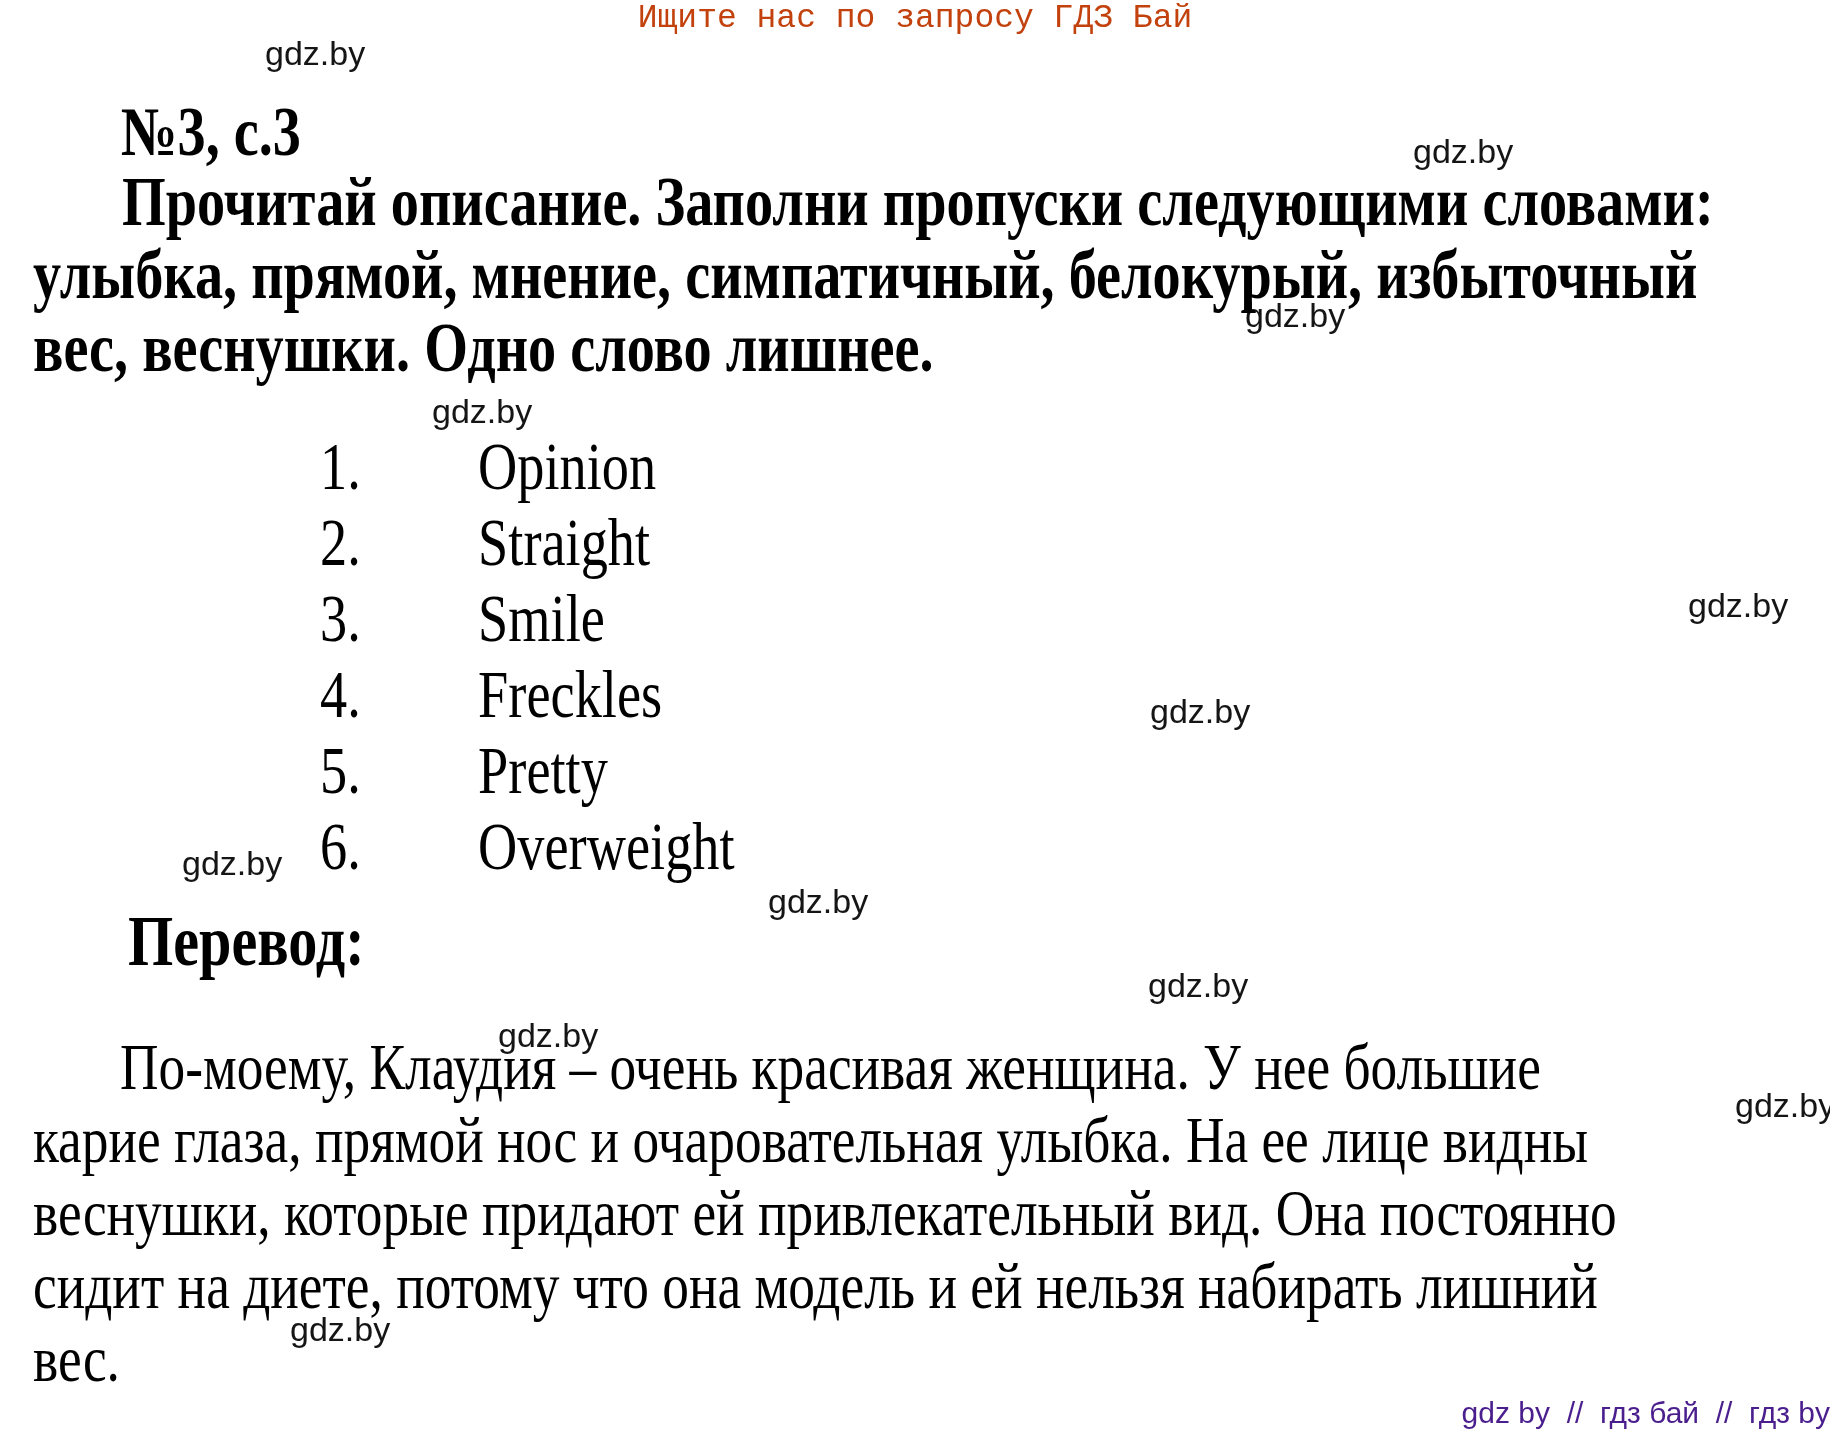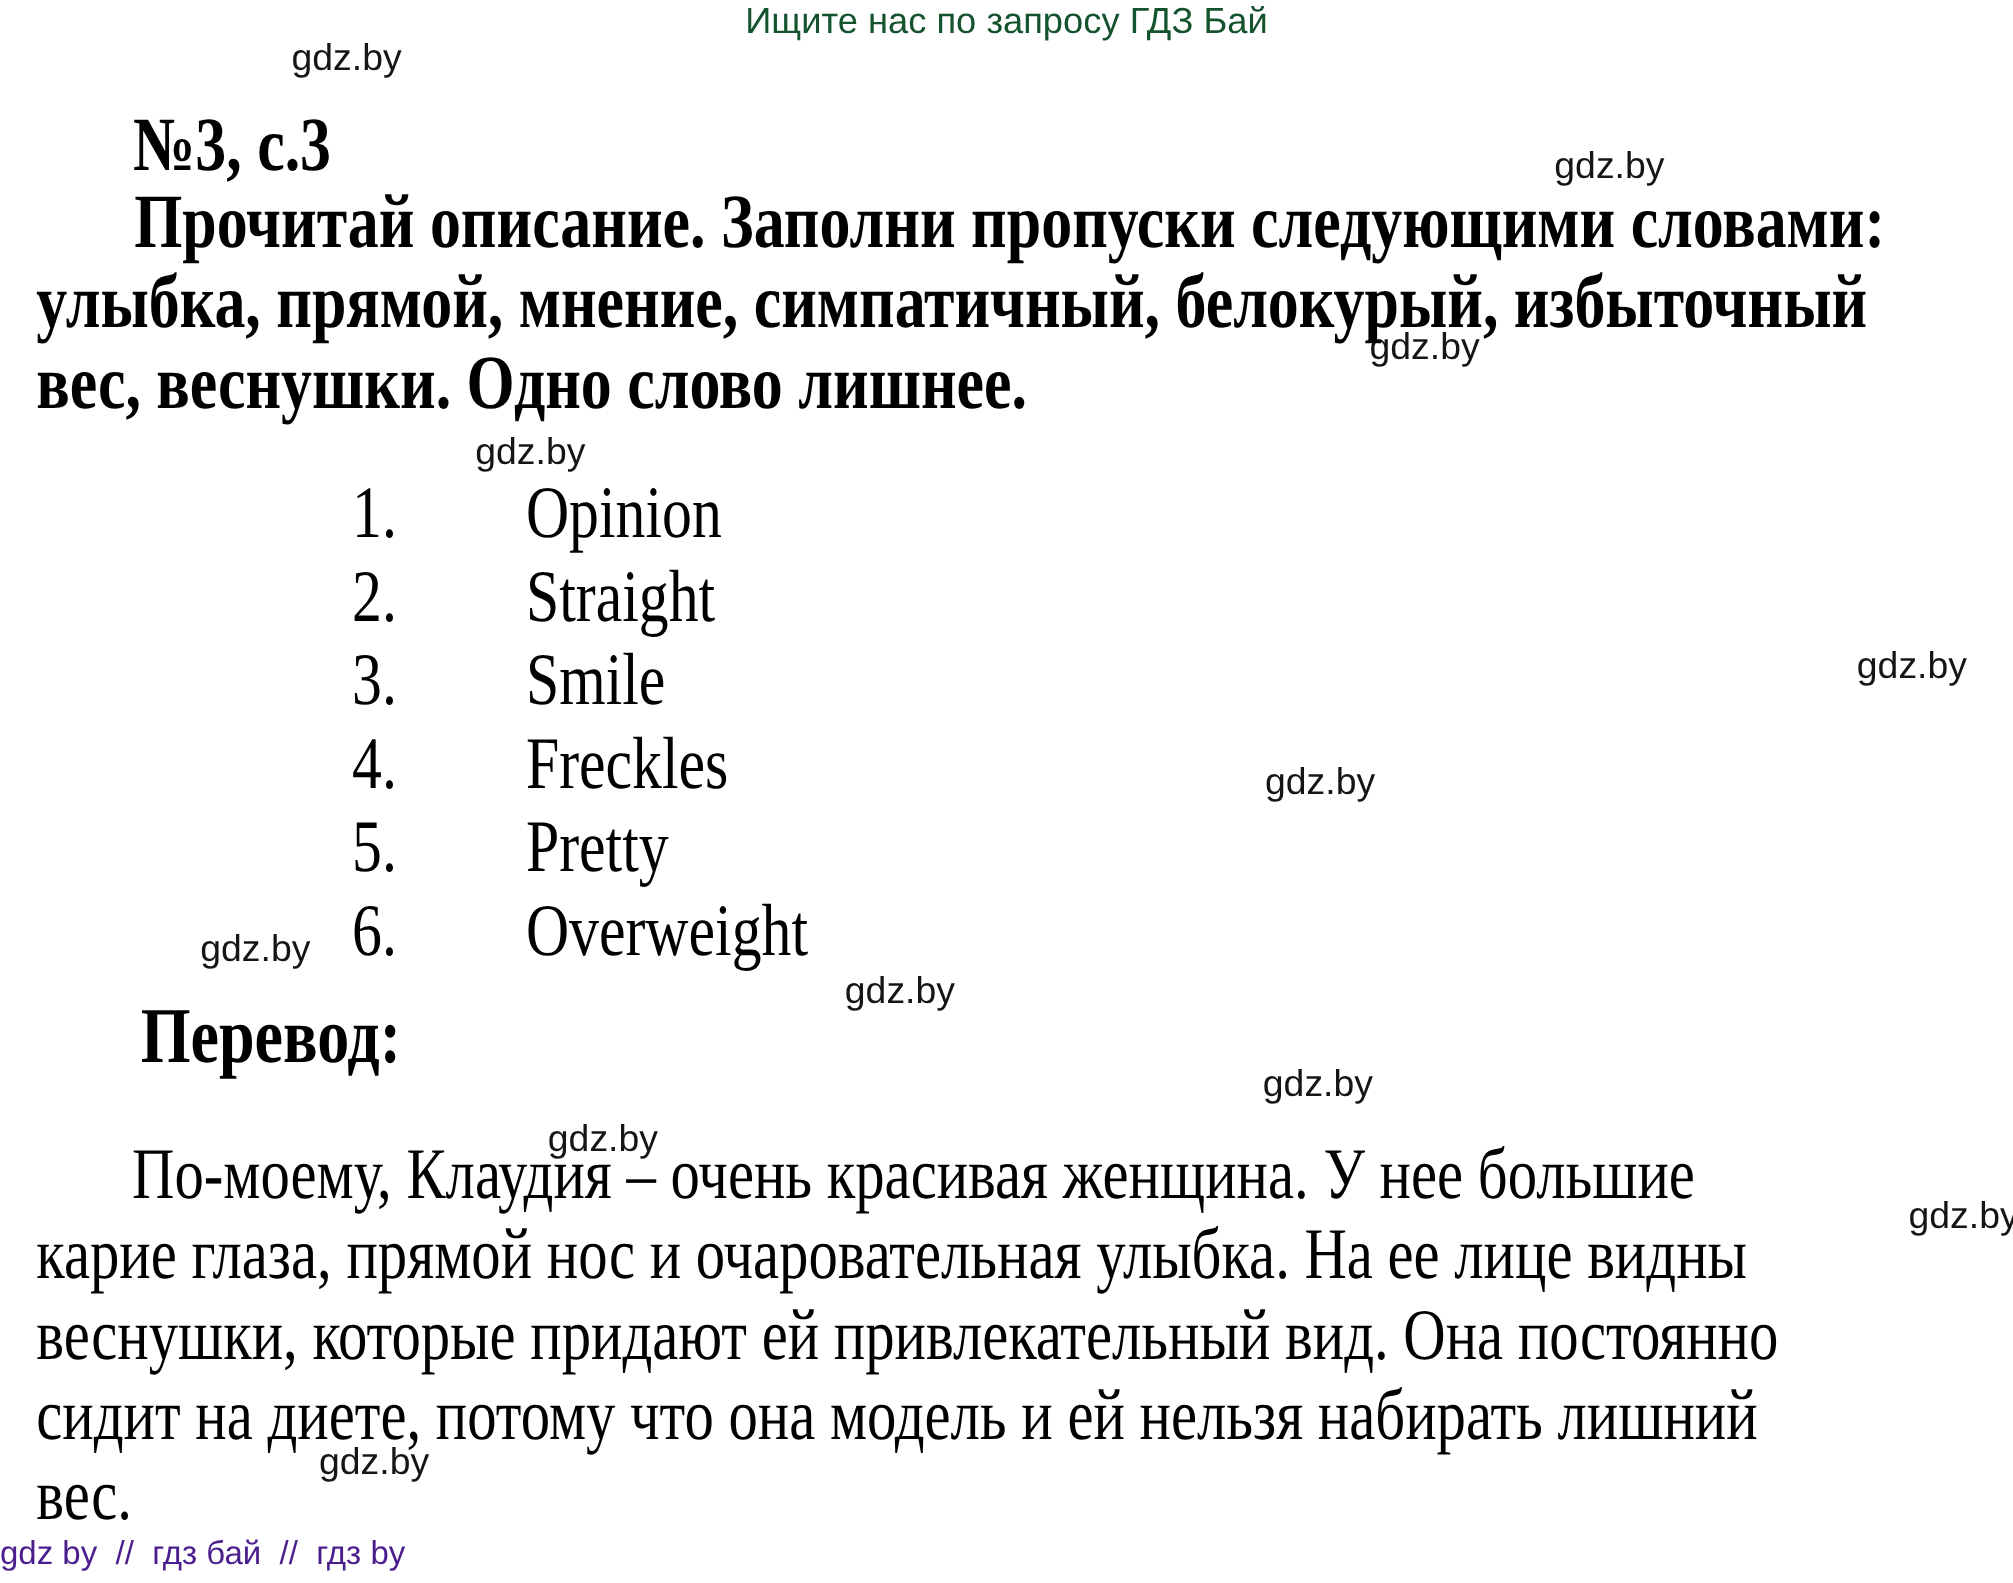--- a/index.html
+++ b/index.html
@@ -10,24 +10,24 @@
     background: #ffffff;
     overflow: hidden;
     font-family: "Liberation Serif", serif;
     color: #000000;
   }
   
   .banner {
     position: absolute;
     left: 0; top: 2px; width: 100%;
     text-align: center;
-    font-family: Liberation Sans, sans-serif;
+    font-family: Liberation Mono, monospace;
     font-size: 33px;
     line-height: 1;
-    color: #14532d;
+    color: #c2410c;
   }
   
   .wm {
     position: absolute;
     font-family: "Liberation Sans", sans-serif;
     font-size: 34px;
     line-height: 1;
     color: #151515;
     white-space: nowrap;
   }
@@ -42,21 +42,21 @@
   .hdr   { font-size: 58px; font-weight: bold; }
   .hdr2  { font-size: 60px; font-weight: bold; }
   .task  { font-size: 58px; font-weight: bold; }
   .item  { font-size: 56px; }
   .item .num { display: inline-block; width: 163px; }
   .para  { font-size: 55px; }
   
   .footer {
     position: absolute;
     left: 0; top: 1398px; width: 100%;
-    text-align: left;
+    text-align: right;
     font-family: "Liberation Sans", sans-serif;
     font-size: 30px;
     line-height: 1;
     color: #4b1e8e;
     white-space: pre;
   }
 </style>
 </head>
 <body>
 

